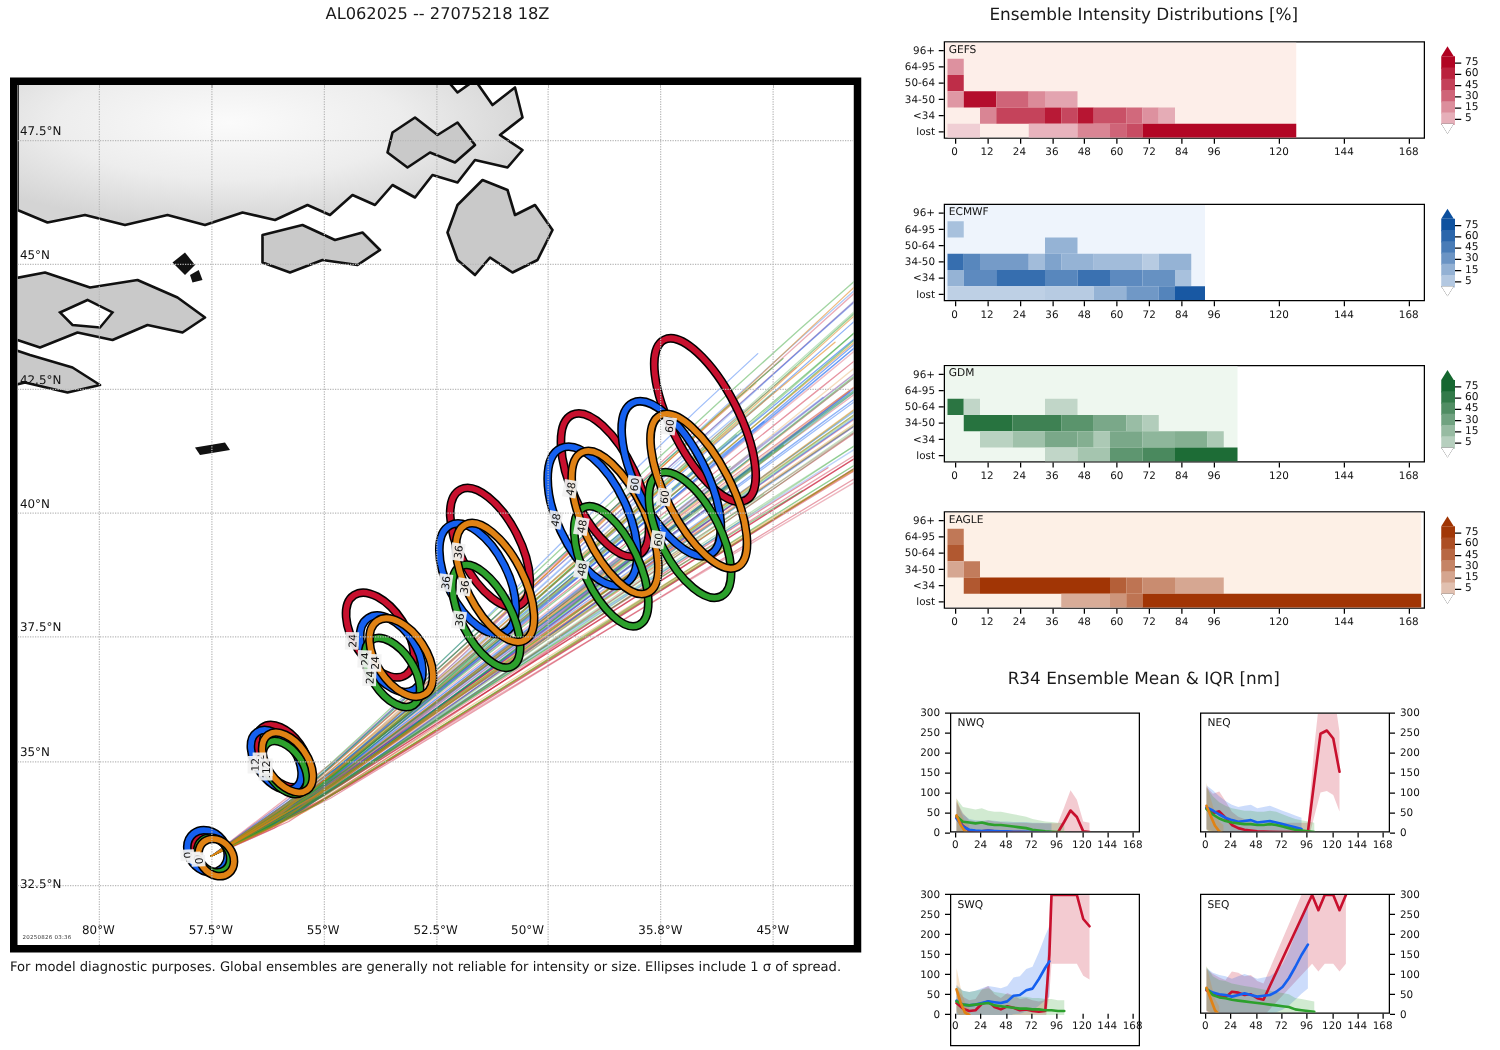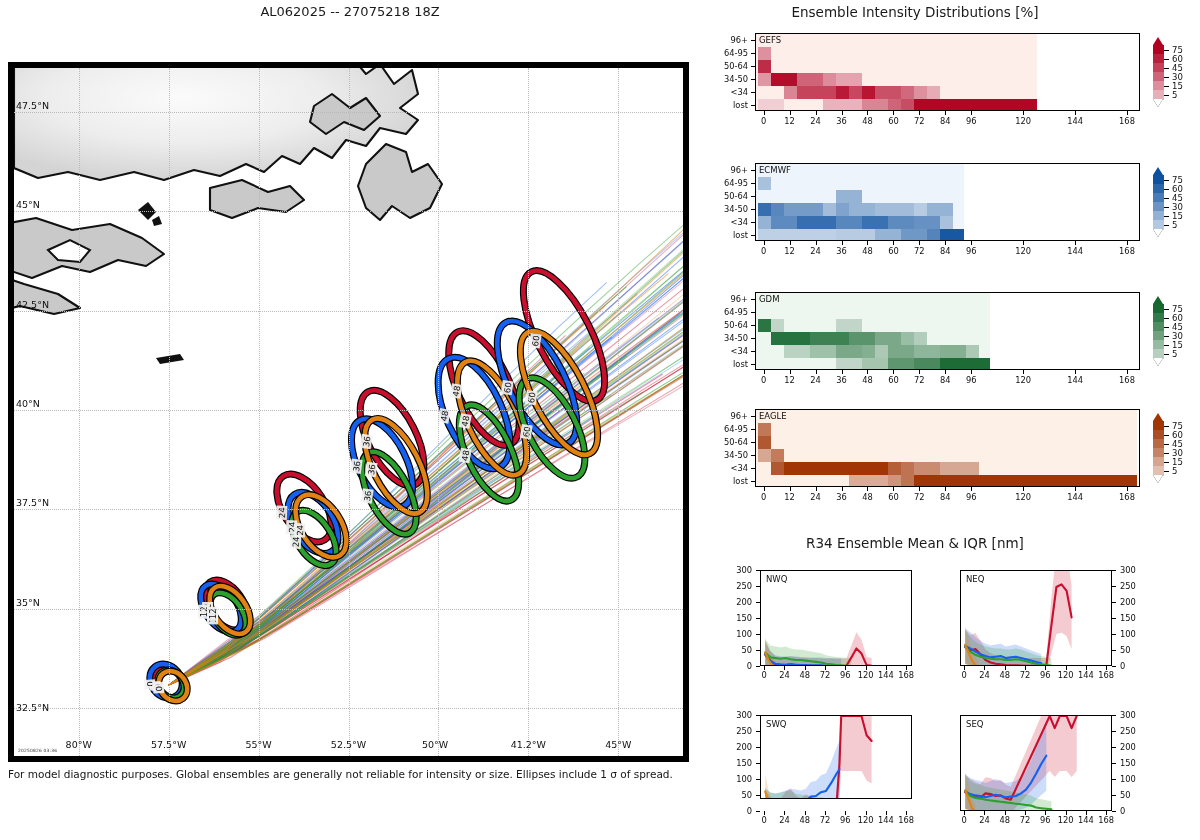--- a/index.html
+++ b/index.html
@@ -434,23 +434,23 @@
         <div class="lat-label" style="top: 634px;">32.5°N</div>
         <div class="gridline-v" style="left: 64.7419px; top: 0px; width: 0px; height: 100%;"></div>
         <div class="lon-label" style="left: 64.7419px;">80°W</div>
         <div class="gridline-v" style="left: 154.661px; top: 0px; width: 0px; height: 100%;"></div>
         <div class="lon-label" style="left: 154.661px;">57.5°W</div>
         <div class="gridline-v" style="left: 244.581px; top: 0px; width: 0px; height: 100%;"></div>
         <div class="lon-label" style="left: 244.581px;">55°W</div>
         <div class="gridline-v" style="left: 334.5px; top: 0px; width: 0px; height: 100%;"></div>
         <div class="lon-label" style="left: 334.5px;">52.5°W</div>
         <div class="gridline-v" style="left: 424.419px; top: 0px; width: 0px; height: 100%;"></div>
-        <div class="lon-label" style="left: 421px;">50°W</div>
+        <div class="lon-label" style="left: 408px;">50°W</div>
         <div class="gridline-v" style="left: 514.339px; top: 0px; width: 0px; height: 100%;"></div>
-        <div class="lon-label" style="left: 514.339px;">41.2°W</div>
+        <div class="lon-label" style="left: 514.339px;">35.8°W</div>
         <div class="gridline-v" style="left: 604.258px; top: 0px; width: 0px; height: 100%;"></div>
         <div class="lon-label" style="left: 604.258px;">45°W</div>
       </div>
 
 
     <div id="stamp">20250826 03:36</div>
   </div>
 </div>
 
 <div class="abs" id="footnote">For model diagnostic purposes. Global ensembles are generally not reliable for intensity or size. Ellipses include 1 σ of spread.</div>
@@ -893,21 +893,21 @@
       <div class="q-xtick" style="left: 85.2889px;"></div>
       <div class="q-xlab" style="left: 85.2889px;">96</div>
       <div class="q-xtick" style="left: 105.556px;"></div>
       <div class="q-xlab" style="left: 105.556px;">120</div>
       <div class="q-xtick" style="left: 125.822px;"></div>
       <div class="q-xlab" style="left: 125.822px;">144</div>
       <div class="q-xtick" style="left: 146.089px;"></div>
       <div class="q-xlab" style="left: 146.089px;">168</div>
     </div>
     <div class="q-panel" style="left: 760px; top: 715px; width: 152px; height: 96px;">
-      <div class="q-box" style="left: 0px; top: 0px; width: 152px; height: 84px; text-decoration: underline;">
+      <div class="q-box" style="left: 0px; top: 0px; width: 152px; height: 122px; text-decoration: underline;">
         <svg width="152" height="96" viewBox="0 0 152 96">
           <path d="M4.2,74.6 L9.3,81.3 L14.4,84.2 L19.4,83.2 L24.5,75.6 L29.6,72.7 L34.6,79.4 L39.7,82.3 L44.8,78.4 L49.8,80.4 L54.9,83.2 L60.0,82.3 L65.0,84.2 L70.1,85.2 L75.2,84.2 L78.5,17.0 L80.2,-20.0 L100.5,-20.0 L105.6,-20.0 L110.6,-17.6 L110.6,67.5 L105.6,64.6 L100.5,55.0 L80.2,55.0 L78.5,79.0 L75.2,101.4 L70.1,101.7 L65.0,101.4 L60.0,100.8 L54.9,101.1 L49.8,100.1 L44.8,99.5 L39.7,100.8 L34.6,99.8 L29.6,97.6 L24.5,98.5 L19.4,101.1 L14.4,101.4 L9.3,100.4 L4.2,98.2 Z" fill="#c8102e" fill-opacity="0.22" stroke="none"></path>
           <path d="M4.2,71.7 L9.3,76.5 L14.4,77.5 L19.4,76.5 L24.5,74.6 L29.6,72.7 L34.6,73.6 L39.7,74.6 L44.8,72.7 L49.8,66.0 L54.9,65.0 L60.0,59.2 L65.0,57.3 L70.1,45.8 L75.2,32.4 L78.5,24.7 L78.5,81.6 L75.2,84.1 L70.1,88.6 L65.0,92.4 L60.0,93.1 L54.9,95.0 L49.8,95.3 L44.8,97.6 L39.7,98.2 L34.6,97.9 L29.6,97.6 L24.5,98.2 L19.4,98.8 L14.4,99.2 L9.3,98.8 L4.2,97.2 Z" fill="#1560ef" fill-opacity="0.22" stroke="none"></path>
           <path d="M4.2,72.7 L9.3,76.5 L14.4,77.5 L19.4,76.5 L24.5,75.6 L29.6,74.6 L34.6,77.5 L39.7,78.4 L44.8,79.4 L49.8,80.4 L54.9,81.3 L60.0,81.3 L65.0,82.3 L70.1,82.3 L75.2,83.2 L80.2,83.2 L85.3,84.2 L90.4,84.2 L90.4,101.4 L85.3,101.4 L80.2,101.1 L75.2,101.1 L70.1,100.8 L65.0,100.8 L60.0,100.4 L54.9,100.4 L49.8,100.1 L44.8,99.8 L39.7,99.5 L34.6,99.2 L29.6,98.2 L24.5,98.5 L19.4,98.8 L14.4,99.2 L9.3,98.8 L4.2,97.6 Z" fill="#2ca02c" fill-opacity="0.22" stroke="none"></path>
           <path d="M4.2,58.3 L7.6,74.6 L11.0,86.1 L14.4,89.0 L14.4,103.0 L11.0,102.0 L7.6,98.2 L4.2,92.8 Z" fill="#e08214" fill-opacity="0.22" stroke="none"></path>
           <path d="M4.2,86.4 L9.3,90.9 L14.4,92.8 L19.4,92.2 L24.5,87.0 L29.6,85.1 L34.6,89.6 L39.7,91.5 L44.8,89.0 L49.8,90.2 L54.9,92.2 L60.0,91.5 L65.0,92.8 L70.1,93.4 L75.2,92.8 L78.5,48.0 L80.2,0.0 L100.5,0.0 L105.6,19.2 L110.6,25.0" fill="none" stroke="#c8102e" stroke-width="2.1" stroke-linejoin="round" stroke-linecap="round"></path>
           <path d="M4.2,84.5 L9.3,87.7 L14.4,88.3 L19.4,87.7 L24.5,86.4 L29.6,85.1 L34.6,85.8 L39.7,86.4 L44.8,85.1 L49.8,80.6 L54.9,80.0 L60.0,76.2 L65.0,74.9 L70.1,67.2 L75.2,58.2 L78.5,53.1" fill="none" stroke="#1560ef" stroke-width="2.1" stroke-linejoin="round" stroke-linecap="round"></path>
           <path d="M4.2,85.1 L9.3,87.7 L14.4,88.3 L19.4,87.7 L24.5,87.0 L29.6,86.4 L34.6,88.3 L39.7,89.0 L44.8,89.6 L49.8,90.2 L54.9,90.9 L60.0,90.9 L65.0,91.5 L70.1,91.5 L75.2,92.2 L80.2,92.2 L85.3,92.8 L90.4,92.8" fill="none" stroke="#2ca02c" stroke-width="2.1" stroke-linejoin="round" stroke-linecap="round"></path>
           <path d="M4.2,75.5 L7.6,86.4 L11.0,94.1 L14.4,96.0" fill="none" stroke="#e08214" stroke-width="2.1" stroke-linejoin="round" stroke-linecap="round"></path>
         </svg>

